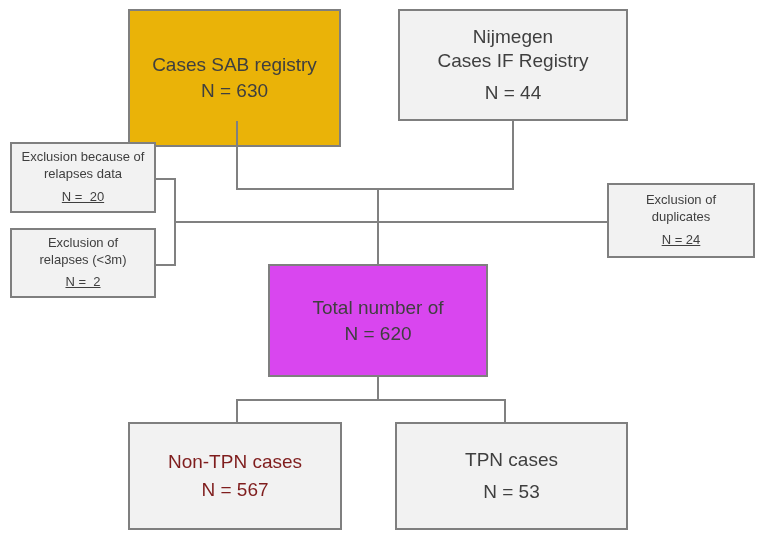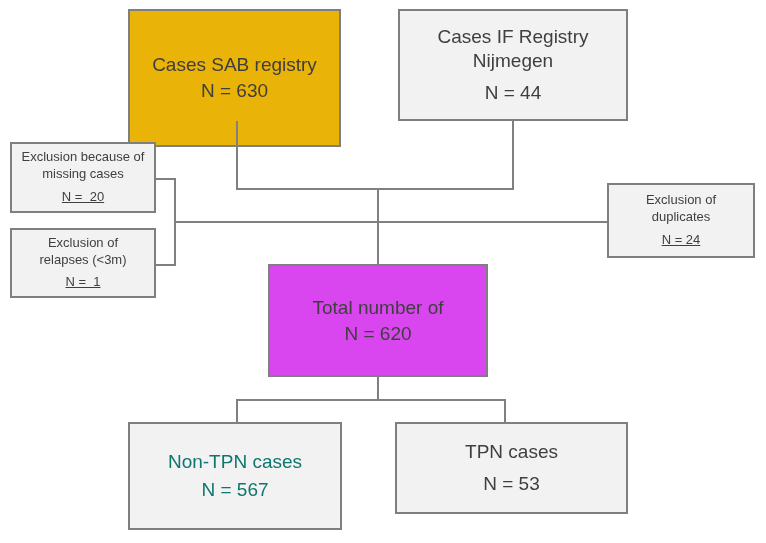--- a/index.html
+++ b/index.html
@@ -36,54 +36,54 @@
 <body>
 
 <div class="canvas" style="background: rgb(255, 255, 255);">
 
   <div class="fbox big" style="left: 128px; top: 9px; width: 213px; height: 138px; background: #eab308; border-color: rgb(127, 127, 127); color: rgb(63, 63, 63);">
     <span>Cases SAB registry</span>
     <span class="nval n-gap-14">N = 630</span>
   </div>
 
   <div class="fbox big" style="left: 398px; top: 9px; width: 230px; height: 112px; background: rgb(242, 242, 242); border-color: rgb(127, 127, 127); color: rgb(63, 63, 63);">
+    <span>Nijmegen</span>
     <span>Cases IF Registry</span>
-    <span>Nijmegen</span>
     <span class="nval n-gap-10">N = 44</span>
   </div>
 
   <div class="fbox small" style="left: 10px; top: 142px; width: 146px; height: 71px; background: rgb(242, 242, 242); border-color: rgb(127, 127, 127); color: rgb(63, 63, 63);">
     <span>Exclusion because of</span>
-    <span>missing cases</span>
+    <span>relapses data</span>
     <span class="nval n-gap-6">N =  20</span>
   </div>
 
   <div class="fbox small" style="left: 10px; top: 228px; width: 146px; height: 70px; background: rgb(242, 242, 242); border-color: rgb(127, 127, 127); color: rgb(63, 63, 63);">
     <span>Exclusion of</span>
     <span>relapses (&lt;3m)</span>
-    <span class="nval n-gap-6">N =  1</span>
+    <span class="nval n-gap-6">N =  2</span>
   </div>
 
   <div class="fbox small" style="left: 607px; top: 183px; width: 148px; height: 75px; background: rgb(242, 242, 242); border-color: rgb(127, 127, 127); color: rgb(63, 63, 63);">
     <span>Exclusion of</span>
     <span>duplicates</span>
     <span class="nval n-gap-6">N = 24</span>
   </div>
 
   <div class="fbox big" style="left: 268px; top: 264px; width: 220px; height: 113px; background: #d946ef; border-color: rgb(127, 127, 127); color: rgb(63, 63, 63);">
     <span>Total number of</span>
     <span class="nval n-gap-14">N = 620</span>
   </div>
 
-  <div class="fbox big" style="left: 128px; top: 422px; width: 214px; height: 108px; background: rgb(242, 242, 242); border-color: rgb(127, 127, 127); color: #0f766e;">
+  <div class="fbox big" style="left: 128px; top: 422px; width: 214px; height: 108px; background: rgb(242, 242, 242); border-color: rgb(127, 127, 127); color: #7f1d1d;">
     <span>Non-TPN cases</span>
     <span class="nval n-gap-4">N = 567</span>
   </div>
 
-  <div class="fbox big" style="left: 395px; top: 422px; width: 233px; height: 92px; background: rgb(242, 242, 242); border-color: rgb(127, 127, 127); color: rgb(63, 63, 63);">
+  <div class="fbox big" style="left: 395px; top: 422px; width: 233px; height: 108px; background: rgb(242, 242, 242); border-color: rgb(127, 127, 127); color: rgb(63, 63, 63);">
     <span>TPN cases</span>
     <span class="nval n-gap-10">N = 53</span>
   </div>
 
   <div class="line" style="left: 236px; top: 121px; width: 2px; height: 68px; background: rgb(128, 128, 128);"></div>
   <div class="line" style="left: 512px; top: 121px; width: 2px; height: 68px; background: rgb(128, 128, 128);"></div>
   <div class="line" style="left: 236px; top: 188px; width: 278px; height: 2px; background: rgb(128, 128, 128);"></div>
   <div class="line" style="left: 377px; top: 188px; width: 2px; height: 76px; background: rgb(128, 128, 128);"></div>
 
   <div class="line" style="left: 156px; top: 178px; width: 20px; height: 2px; background: rgb(128, 128, 128);"></div>

